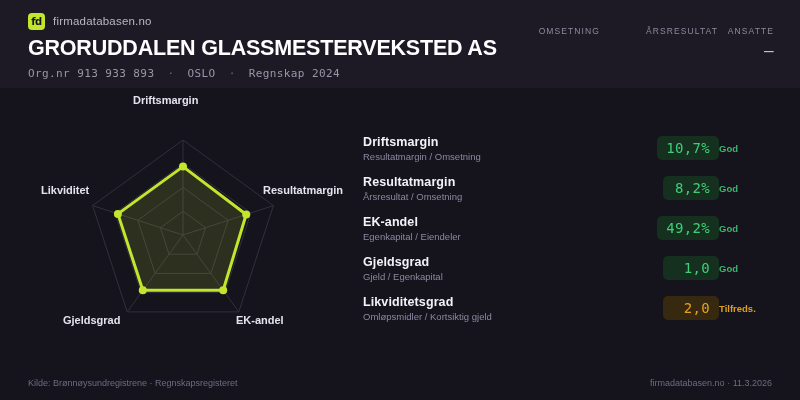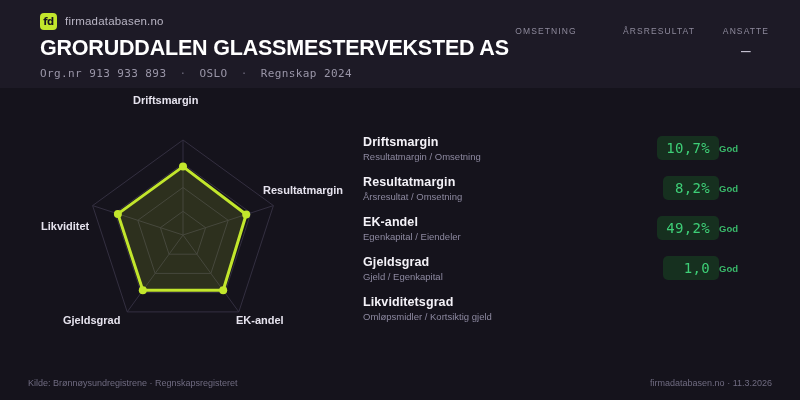--- a/index.html
+++ b/index.html
@@ -9,21 +9,21 @@
     font-family:"DejaVu Sans", sans-serif;
     color:#ffffff;
     overflow:hidden;
     position:relative;
   }
 
   
   .header {
     position:absolute; left:0; top:0; width:800px; height:88px;
     background:#1d1a26;
-    padding:12px 28px 0 40px;
+    padding:12px 28px 0 28px;
   }
   .brand { display:flex; align-items:center; gap:8px; height:18px; }
   .brand-logo {
     width:17px; height:17px; border-radius:4px;
     background:#c2e62c; color:#17151f;
     font-family:"DejaVu Sans", sans-serif;
     font-size:10px; font-weight:bold; line-height:17px;
     text-align:center; letter-spacing:-0.4px;
   }
   .brand-name {
@@ -38,21 +38,21 @@
   }
   .company-meta {
     margin-top:6px;
     font-family:"DejaVu Sans Mono", monospace;
     font-size:11px; color:#9a96a8; letter-spacing:0.4px;
   }
   .company-meta .dot { color:#6a6678; padding:0 6px; }
 
   
   .stats { position:absolute; right:26px; top:26px; display:flex; gap:0; }
-  .stat { text-align:center; }
+  .stat { text-align:right; }
   .stat-label {
     font-family:"Liberation Sans", sans-serif;
     font-size:8.5px; color:#8e8a9c; letter-spacing:1.1px;
     text-transform:uppercase;
   }
   .stat-value {
     margin-top:5px;
     font-family:"DejaVu Sans Mono", monospace;
     font-size:16px; letter-spacing:0.3px; white-space:nowrap;
   }
@@ -69,21 +69,21 @@
   .radar-label {
     position:absolute;
     font-family:"Liberation Sans", sans-serif;
     font-size:11px; font-weight:bold; color:#e6e3ee;
     white-space:nowrap;
   }
   .lbl-driftsmargin   { left:133px; top:6px; }
   .lbl-resultatmargin { left:263px; top:96px; }
   .lbl-ekandel       { left:236px; top:226px; }
   .lbl-gjeldsgrad    { left:63px;  top:226px; }
-  .lbl-likviditet    { left:41px;  top:96px;margin-top:36px; }
+  .lbl-likviditet    { left:41px;  top:96px; }
 
   
   .metrics { position:absolute; left:363px; top:128px; width:412px; }
   .metric-row {
     display:flex; align-items:center; height:40px; margin-bottom:0;
   }
   .metric-text { flex:1; min-width:0; }
   .metric-name {
     font-family:"Liberation Sans", sans-serif;
     font-size:12.5px; font-weight:bold; color:#f4f2f8;
@@ -231,20 +231,24 @@
       <div class="metric-badge badge-good">1,0</div>
       <div class="metric-rating rating-good">God</div>
     </div>
   </div>
 
   <div class="metric-row">
     <div class="metric-text">
       <div class="metric-name">Likviditetsgrad</div>
       <div class="metric-formula">Omløpsmidler / Kortsiktig gjeld</div>
     </div>
+    <div class="metric-right">
+      <div class="metric-badge badge-ok">2,0</div>
+      <div class="metric-rating rating-ok">Tilfreds.</div>
+    </div>
   </div>
 
 </div>
 
 <div class="footer">
   <div>Kilde: Brønnøysundregistrene · Regnskapsregisteret</div>
   <div>firmadatabasen.no · 11.3.2026</div>
 </div>
 
 </body></html>

